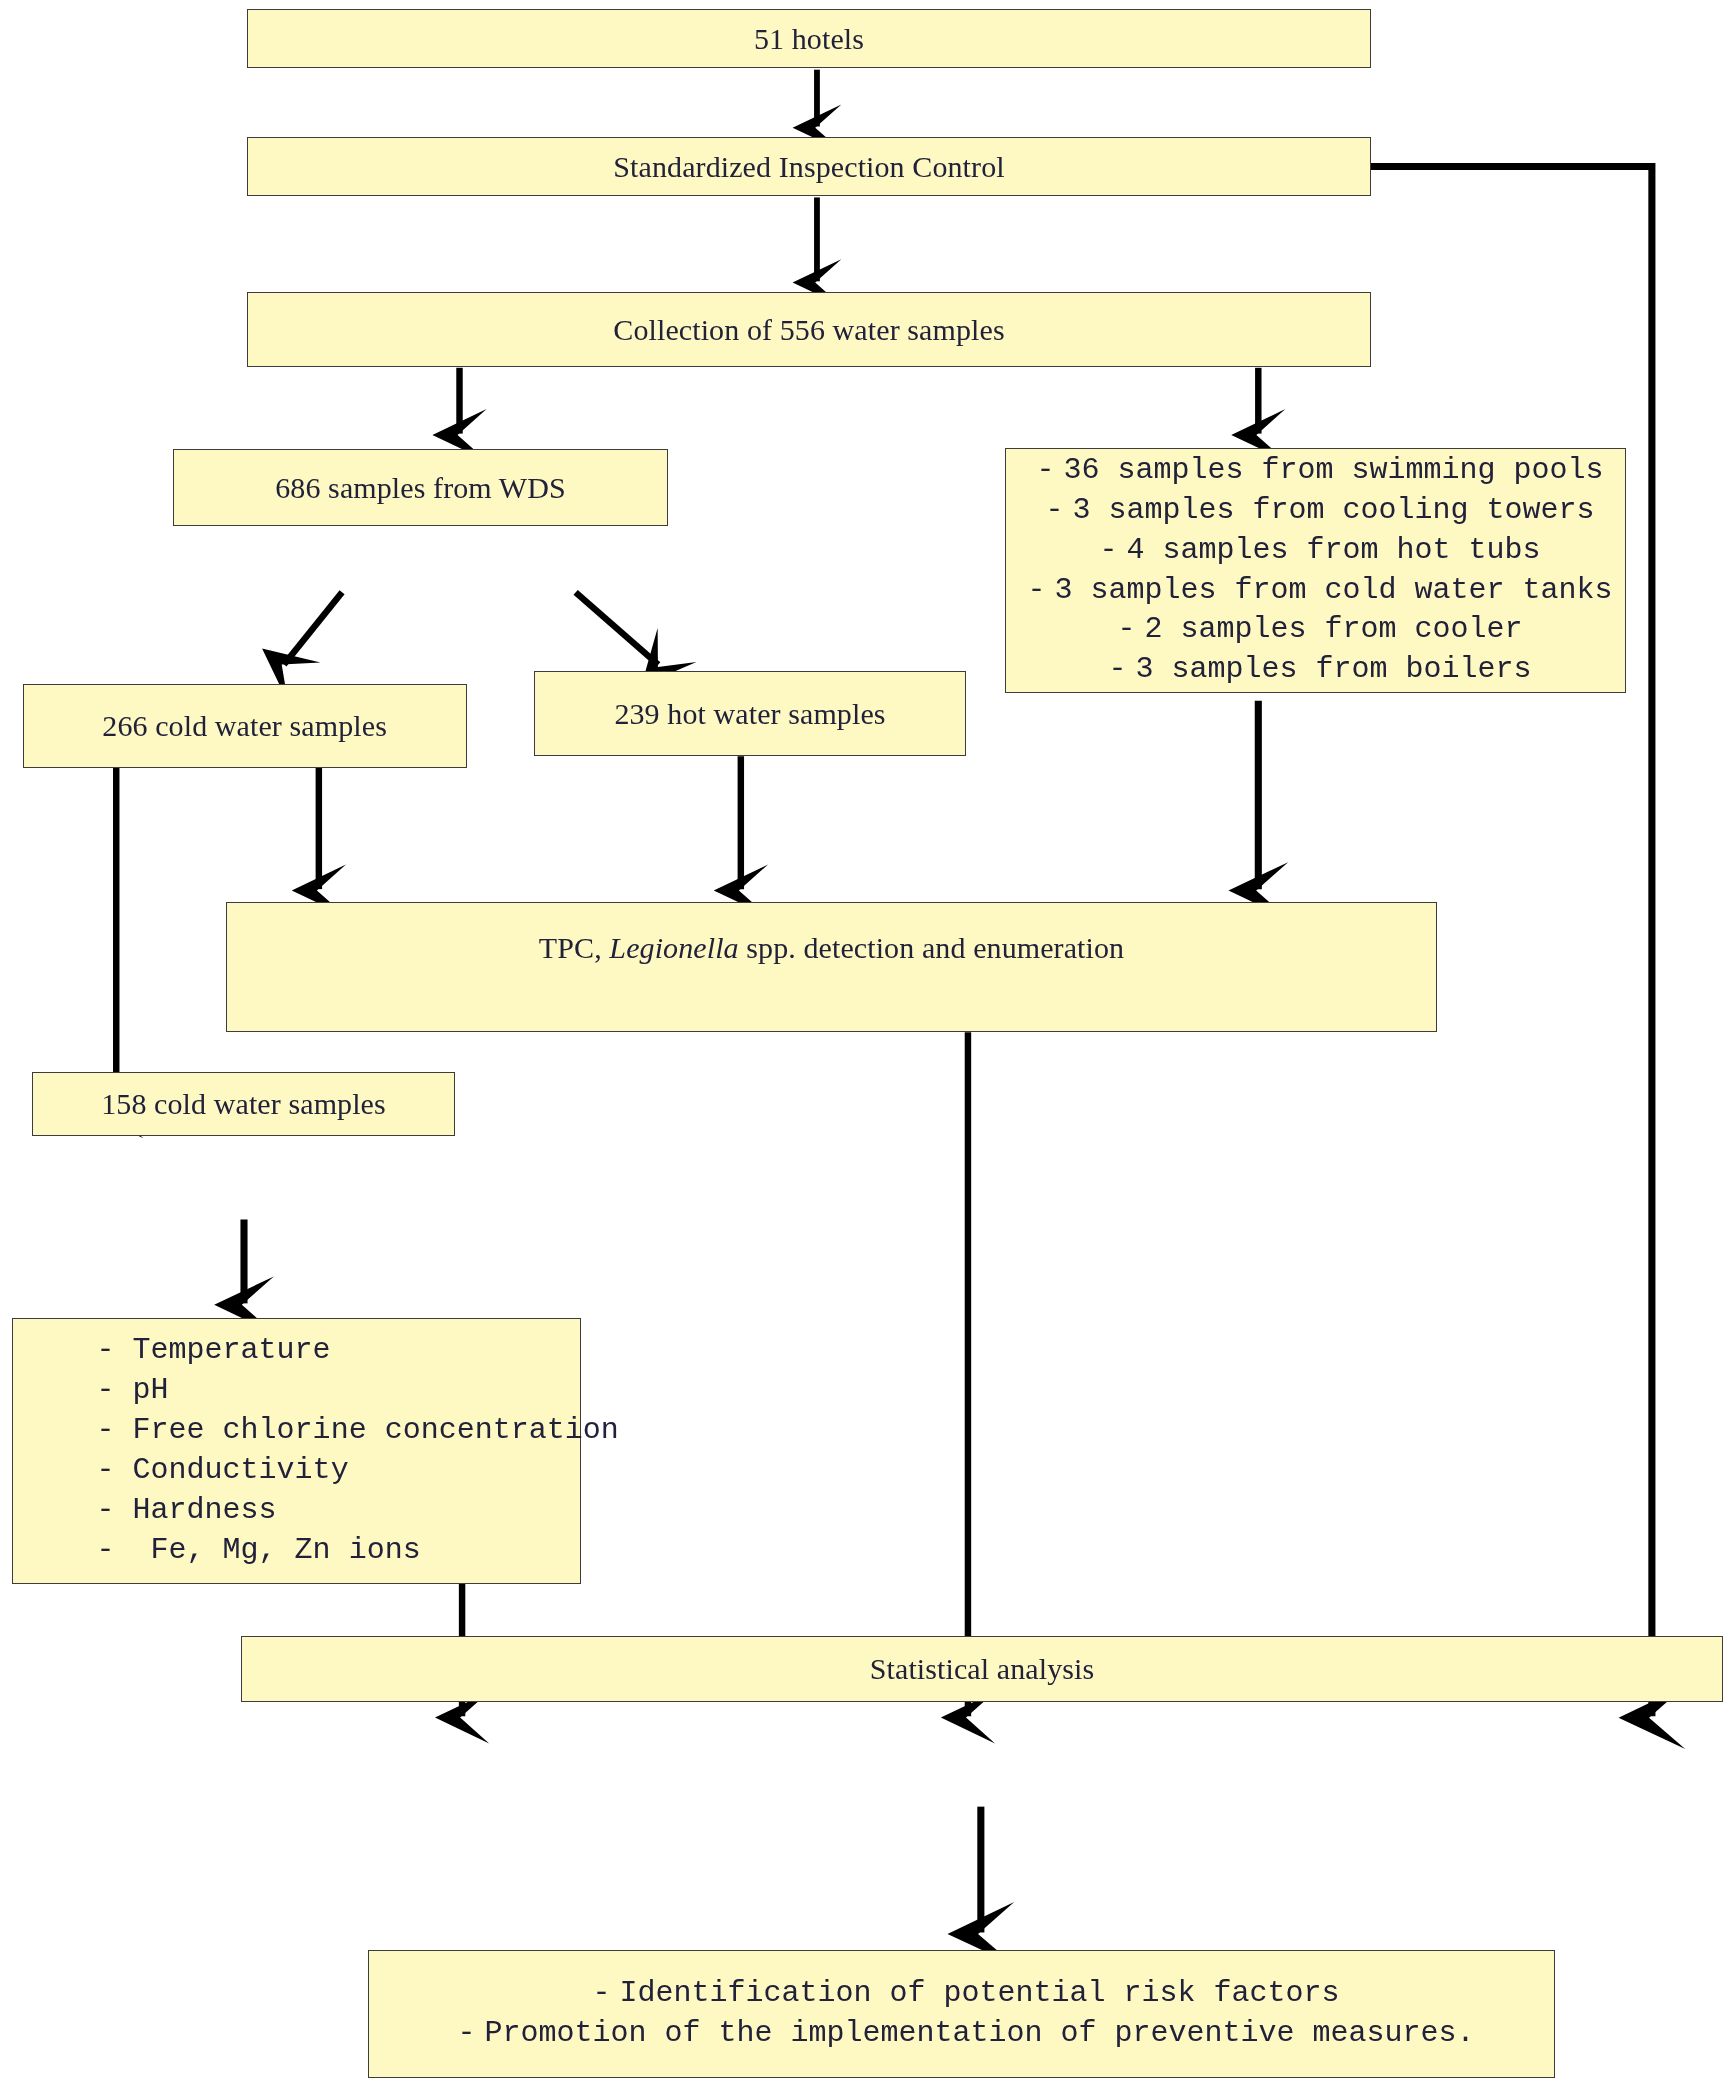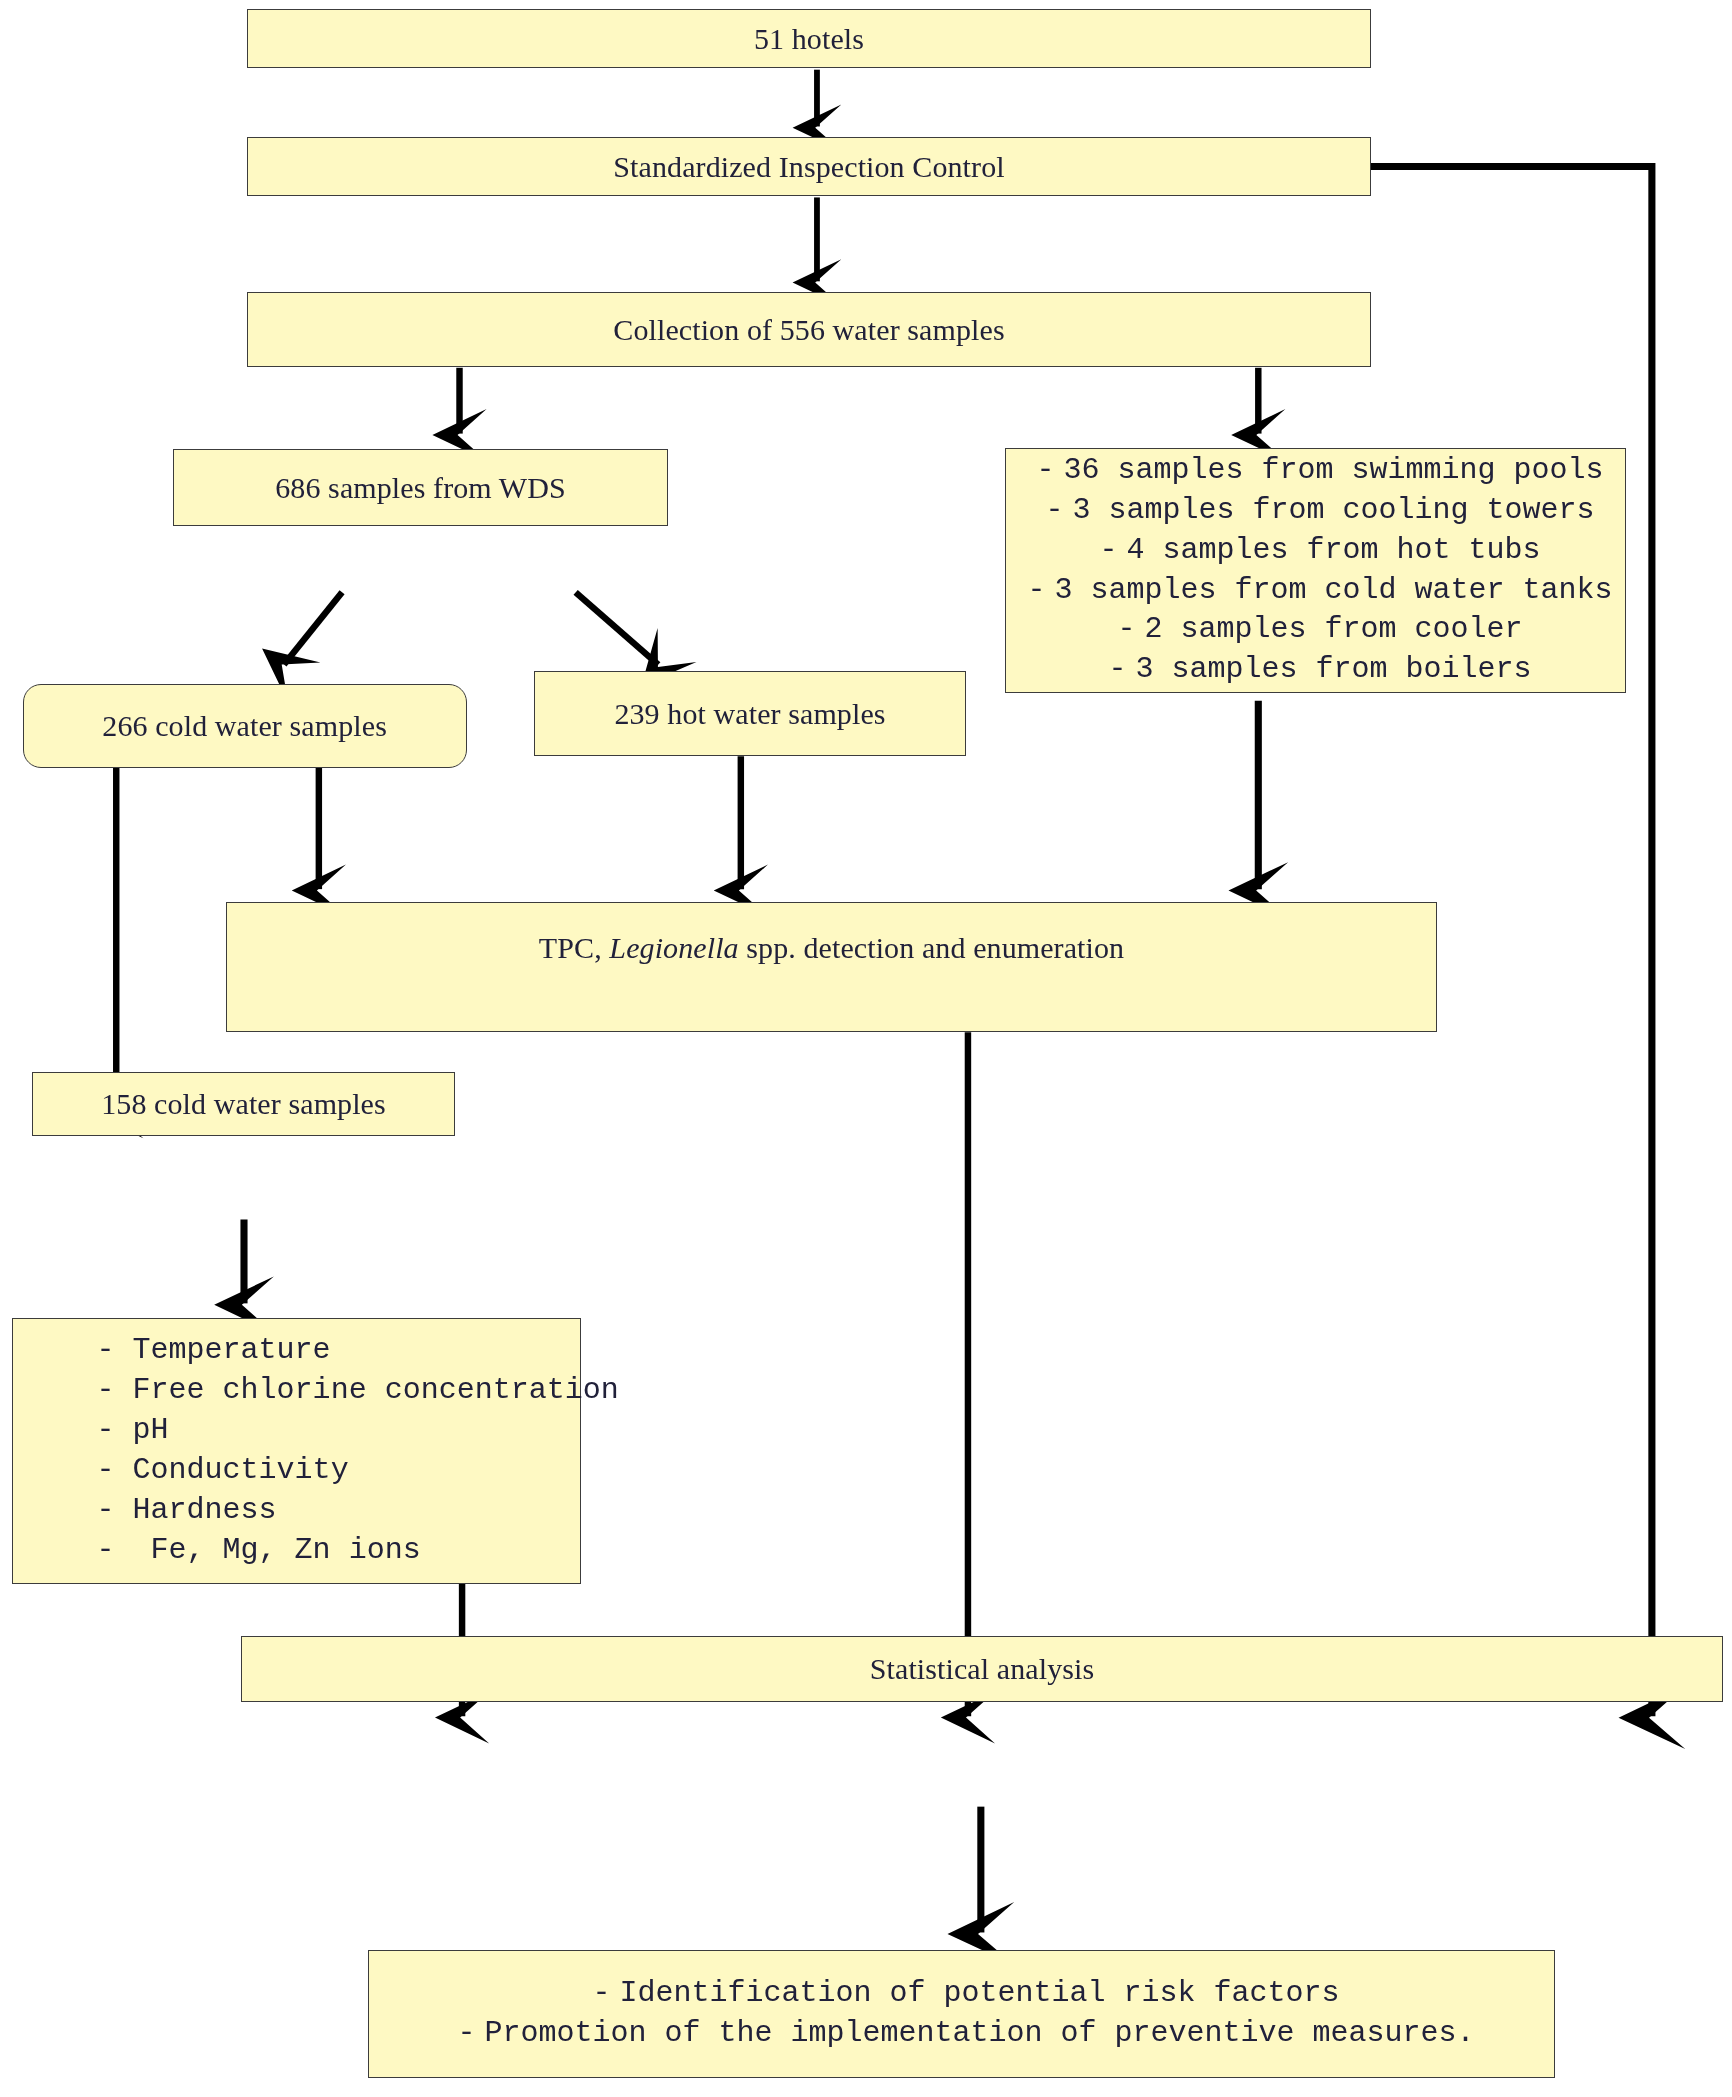--- a/index.html
+++ b/index.html
@@ -153,21 +153,21 @@
       </li>
       <li>
         <span class="dash">-</span><span>2 samples from cooler</span>
       </li>
       <li>
         <span class="dash">-</span><span>3 samples from boilers</span>
       </li>
     </ul>
   </div>
 
-  <div class="node" style="left:22.6px; top:684px; width:444px; height:84px;border-radius:18px;">
+  <div class="node" style="left:22.6px; top:684px; width:444px; height:84px;">
     <div class="node-label">266 cold water samples</div>
   </div>
 
   <div class="node" style="left:534px; top:671px; width:432px; height:85px;">
     <div class="node-label">239 hot water samples</div>
   </div>
 
   <div class="node" style="left:226px; top:902px; width:1211px; height:130px; justify-content:flex-start; padding-top:27px;">
     <div class="node-label">
       <span>TPC, </span><span class="ital">Legionella</span><span> spp. detection and enumeration</span>
@@ -177,24 +177,24 @@
   <div class="node" style="left:32px; top:1072px; width:423px; height:64px;">
     <div class="node-label">158 cold water samples</div>
   </div>
 
   <div class="node listnode" style="left:11.6px; top:1318px; width:569px; height:266px;">
     <ul class="bullet-list leftish">
       <li>
         <span class="dash">-</span><span>Temperature</span>
       </li>
       <li>
+        <span class="dash">-</span><span>pH</span>
+      </li>
+      <li>
         <span class="dash">-</span><span>Free chlorine concentration</span>
-      </li>
-      <li>
-        <span class="dash">-</span><span>pH</span>
       </li>
       <li>
         <span class="dash">-</span><span>Conductivity</span>
       </li>
       <li>
         <span class="dash">-</span><span>Hardness</span>
       </li>
       <li>
         <span class="dash">-</span><span> Fe, Mg, Zn ions</span>
       </li>

